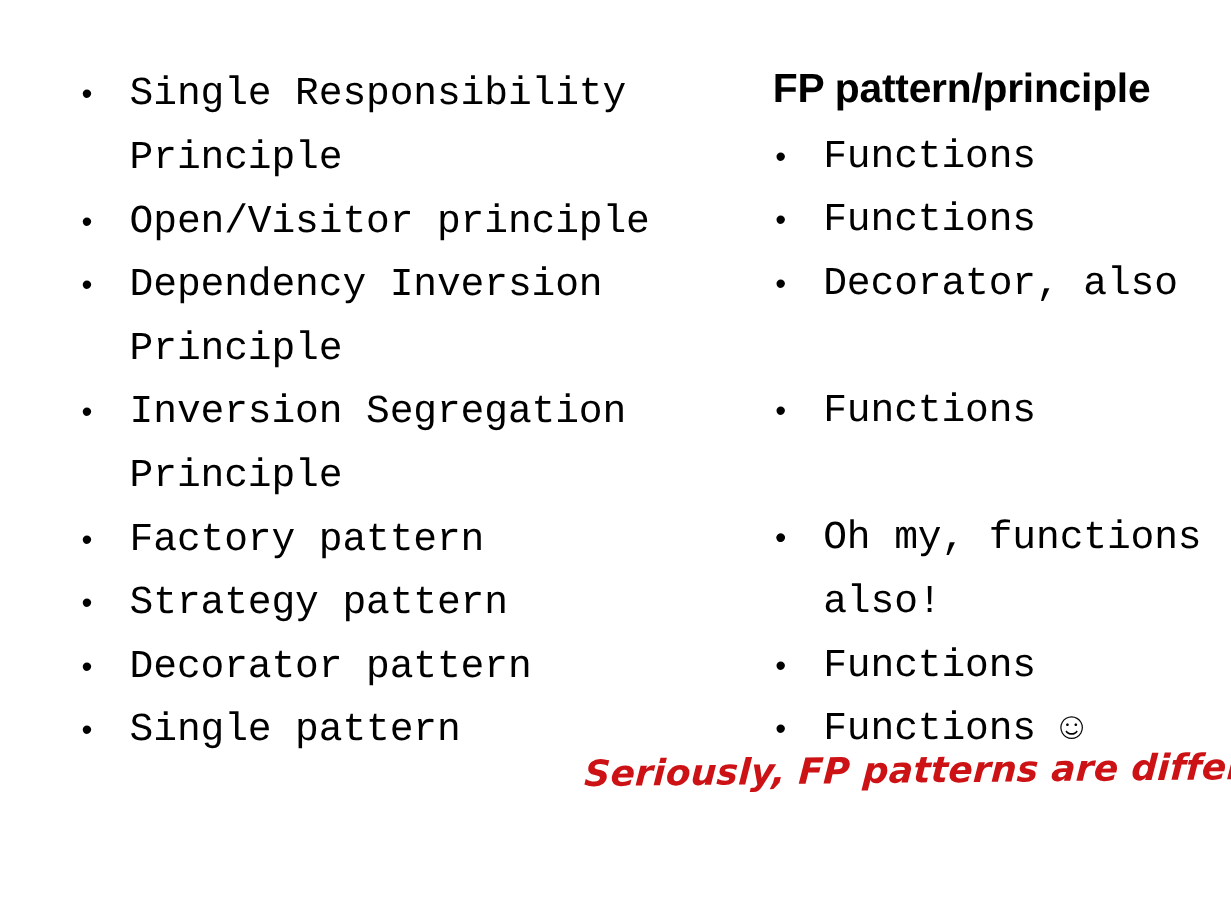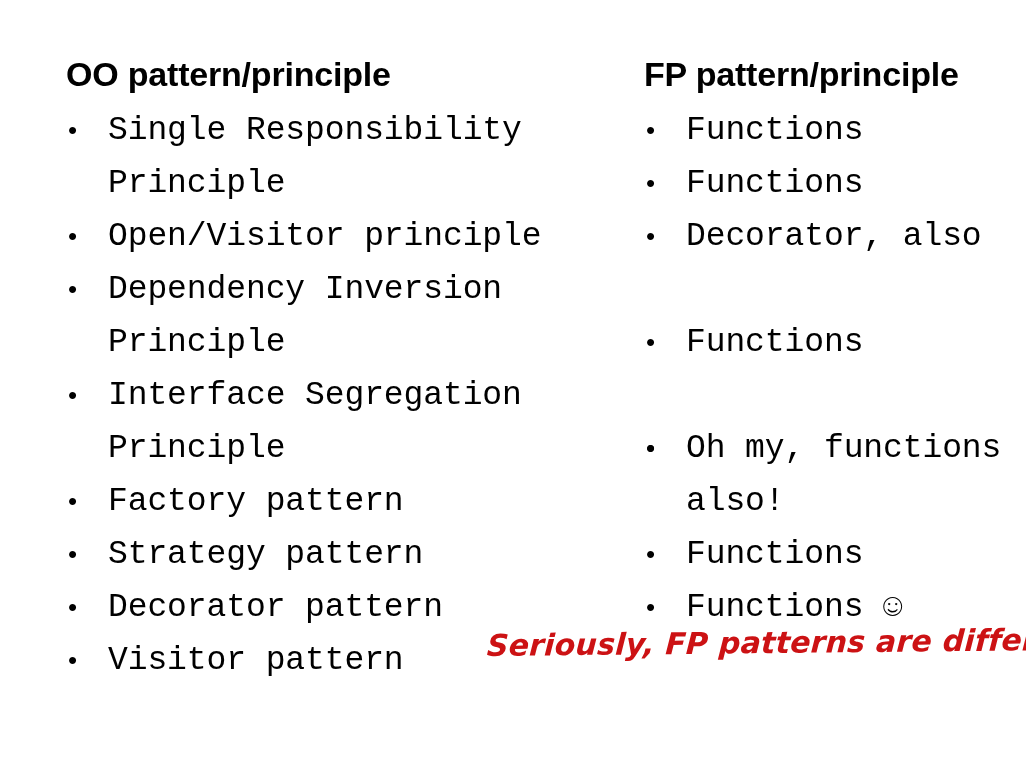--- a/index.html
+++ b/index.html
@@ -88,53 +88,52 @@
     transform: skewX(-4deg) rotate(-0.6deg);
     transform-origin: left center;
   }
 </style>
 </head>
 <body style="background: rgb(255, 255, 255);">
 
 <div class="slide" style="background: rgb(255, 255, 255);">
 
   <div class="column col-left">
-    <div class="col-heading">OO pattern/principle</div>
     <ul class="bullet-list">
         <li class="bullet-row">
           <span class="dot">•</span>
           <span class="text">Single Responsibility Principle</span>
         </li>
         <li class="bullet-row">
           <span class="dot">•</span>
           <span class="text">Open/Visitor principle</span>
         </li>
         <li class="bullet-row">
           <span class="dot">•</span>
           <span class="text">Dependency Inversion Principle</span>
         </li>
         <li class="bullet-row">
           <span class="dot">•</span>
-          <span class="text">Interface Segregation Principle</span>
+          <span class="text">Inversion Segregation Principle</span>
         </li>
         <li class="bullet-row">
           <span class="dot">•</span>
           <span class="text">Factory pattern</span>
         </li>
         <li class="bullet-row">
           <span class="dot">•</span>
           <span class="text">Strategy pattern</span>
         </li>
         <li class="bullet-row">
           <span class="dot">•</span>
           <span class="text">Decorator pattern</span>
         </li>
         <li class="bullet-row">
           <span class="dot">•</span>
-          <span class="text">Visitor pattern</span>
+          <span class="text">Single pattern</span>
         </li>
       </ul>
   </div>
 
   <div class="column col-right">
     <div class="col-heading">FP pattern/principle</div>
     <ul class="bullet-list">
         <li class="bullet-row">
           <span class="dot">•</span>
           <span class="text">Functions</span>

